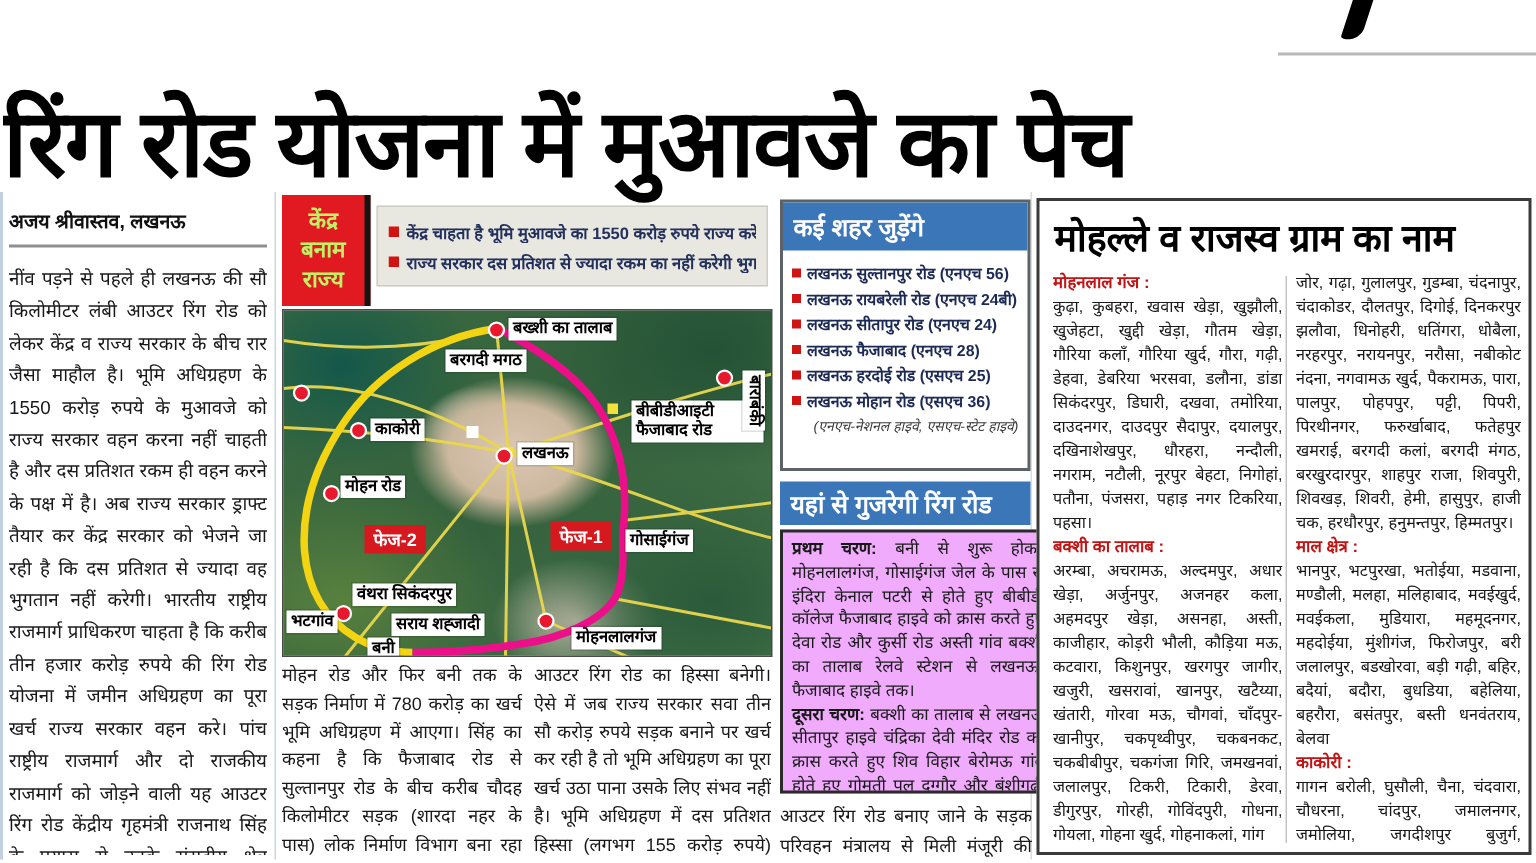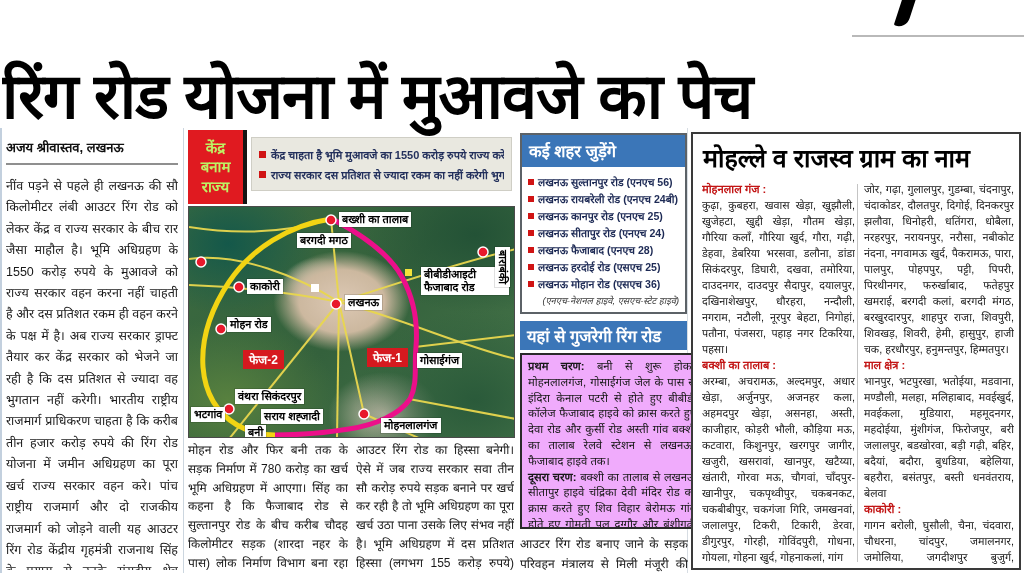--- a/index.html
+++ b/index.html
@@ -168,21 +168,21 @@
         <circle cx="175" cy="207" r="5"></circle>
         <circle cx="40" cy="202" r="5"></circle>
         <circle cx="294" cy="45" r="5"></circle>
         <circle cx="12" cy="55" r="5"></circle>
       </g>
     </svg>
     <div class="mlabel" style="left:150px;top:5px;">बख्शी का तालाब</div>
     <div class="mlabel" style="left:108px;top:26px;">बरगदी मगठ</div>
     <div class="mlabel" style="left:58px;top:72px;">काकोरी</div>
     <div class="mlabel" style="left:156px;top:88px;">लखनऊ</div>
-    <div class="mlabel" style="left:38px;top:110px;">मोहन रोड</div>
+    <div class="mlabel" style="left:38px;top:110px;font-family:Liberation Serif, serif;">मोहन रोड</div>
     <div class="mlabel wrap" style="left:232px;top:60px;">बीबीडीआइटी फैजाबाद रोड</div>
     <div class="mlabel vert" style="left:306px;top:40px;">बाराबंकी</div>
     <div class="mlabel" style="left:228px;top:146px;">गोसाईगंज</div>
     <div class="mlabel" style="left:192px;top:211px;">मोहनलालगंज</div>
     <div class="mlabel" style="left:46px;top:182px;">वंथरा सिकंदरपुर</div>
     <div class="mlabel" style="left:72px;top:202px;">सराय शह्जादी</div>
     <div class="mlabel" style="left:56px;top:218px;">बनी</div>
     <div class="mlabel" style="left:2px;top:200px;">भटगांव</div>
     <div class="phase" style="left:22px;top:143px;margin-left:32px;">फेज-2</div>
     <div class="phase" style="left:178px;top:141px;">फेज-1</div>
@@ -197,24 +197,20 @@
       <li>
           <i class="sq"></i>
           <span>लखनऊ सुल्तानपुर रोड (एनएच 56)</span>
         </li>
       <li>
           <i class="sq"></i>
           <span>लखनऊ रायबरेली रोड (एनएच 24बी)</span>
         </li>
       <li>
           <i class="sq"></i>
-          <span>लखनऊ कानपुर रोड (एनएच 25)</span>
-        </li>
-      <li>
-          <i class="sq"></i>
           <span>लखनऊ सीतापुर रोड (एनएच 24)</span>
         </li>
       <li>
           <i class="sq"></i>
           <span>लखनऊ फैजाबाद (एनएच 28)</span>
         </li>
       <li>
           <i class="sq"></i>
           <span>लखनऊ हरदोई रोड (एसएच 25)</span>
         </li>

